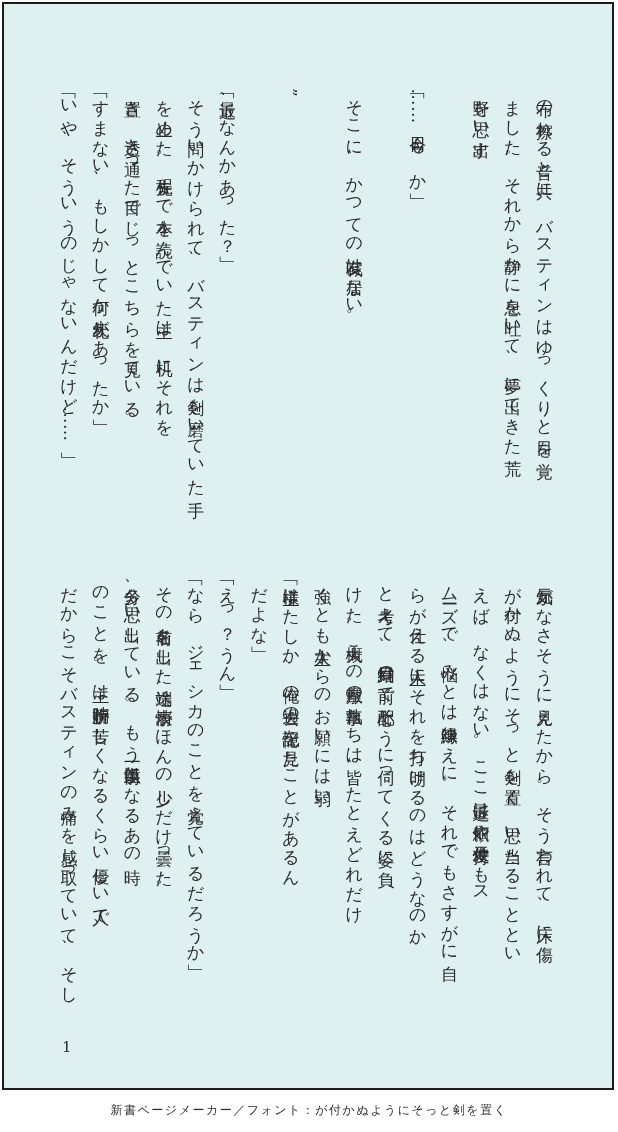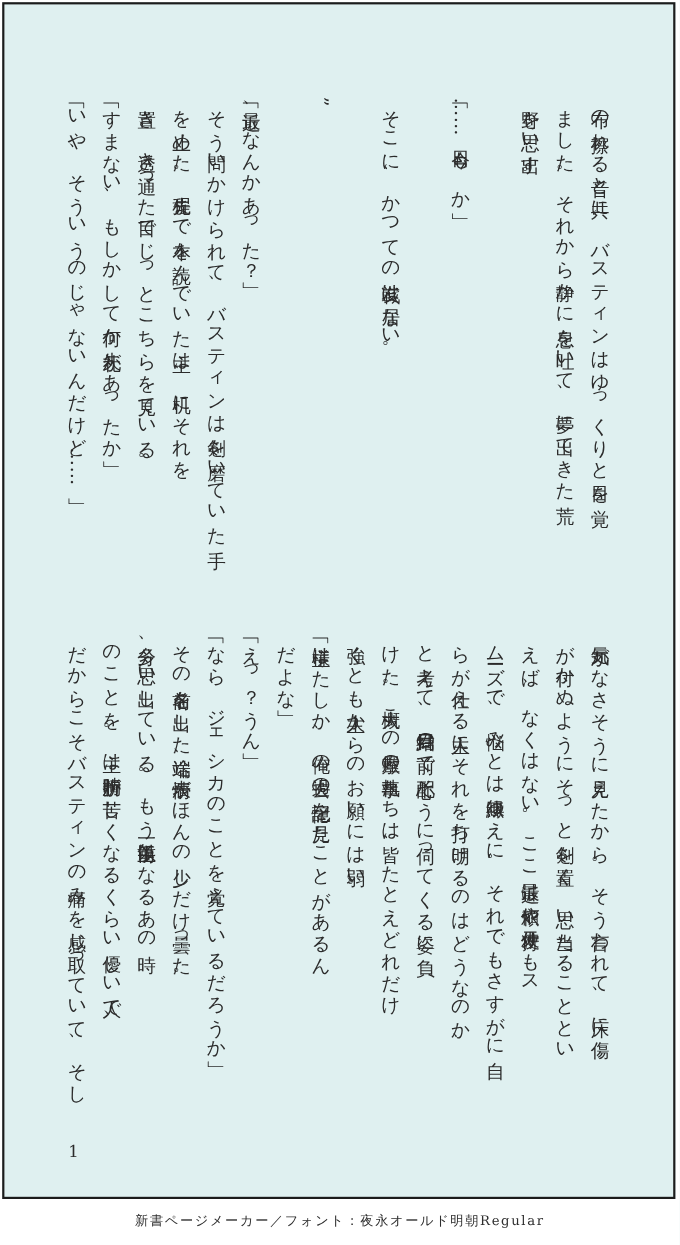--- a/index.html
+++ b/index.html
@@ -93,13 +93,13 @@
       <div class="vline">だよな」</div>
       <div class="vline">「えっ？うん」</div>
       <div class="vline">「なら、ジェシカのことを覚えているだろうか」</div>
       <div class="vline">その名前を出した途端、表情がほんの少しだけ曇った。</div>
       <div class="vline">多分、思い出している。もう一年以上前になるあの時</div>
       <div class="vline">のことを。主は時折胸が苦しくなるくらい優しい人で、</div>
       <div class="vline">だからこそバスティンの痛みを感じ取っていて、そし</div>
     </div>
   <div class="pagenum">1</div>
 </div>
-<div class="footer">新書ページメーカー／フォント：夜永オールド明朝Regular</div>
+<div class="footer">新書ページメーカー／フォント：が付かぬようにそっと剣を置く</div>
 
 </body></html>

